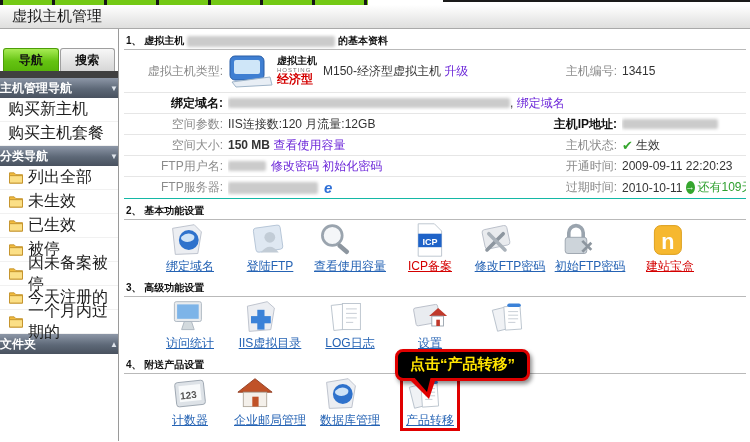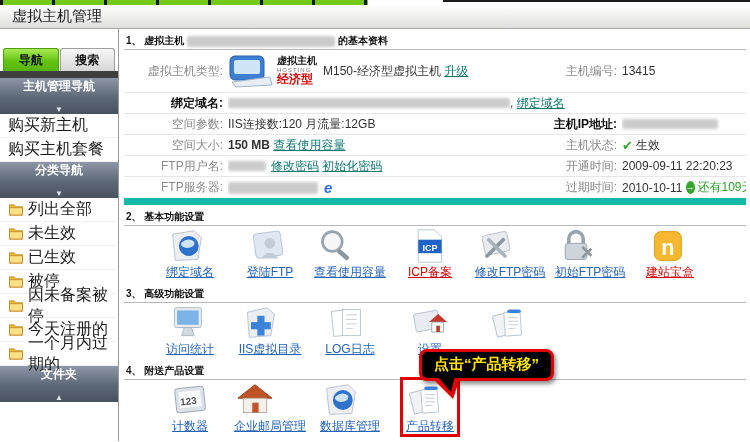--- a/index.html
+++ b/index.html
@@ -19,44 +19,44 @@
   .content { display:flex; height:412px; }
 
   
   .sidebar { width:119px; border-right:1px solid #9a9a9a; background:#fff; flex:none; }
   .tabs { display:flex; padding:4px 2px 0 3px; border-bottom:7px solid #404040;margin-top:15px; }
   .tab { flex:1; height:23px; display:flex; align-items:center; justify-content:center;
     font-size:12px; font-weight:bold; color:#111; cursor:pointer;
     border:1px solid #9f9f9f; border-bottom:none; border-radius:3px 3px 0 0; margin-right:1px;
     background:linear-gradient(#f7f7f7,#d6d6d6); }
   .tab.active { background:linear-gradient(#a8ec55,#65c312 55%,#57b509); border-color:#4d9e08; }
-  .side-sec { height:36px; display:flex; align-items:center; justify-content:space-between;
+  .side-sec { height:20px; display:flex; align-items:center; justify-content:space-between;
     padding:0 0; color:#fff; font-size:12px; font-weight:bold;
-    background:linear-gradient(#8d97a7,#5d6877 55%,#49525f); cursor:pointer;flex-direction:column; }
+    background:linear-gradient(#8d97a7,#5d6877 55%,#49525f); cursor:pointer; }
   .side-sec .tri { font-size:8px; color:#dfe5ec; }
   .side-item { height:24px; display:flex; align-items:center; padding-left:8px; font-size:16px;
     color:#1c1c1c; cursor:pointer; border-bottom:1px solid #f1f1f1; background:#fff; }
   .side-item .folder { width:16px; height:13px; margin-right:4px; flex:none; display:inline-flex; }
   .side-item .folder svg { width:16px; height:13px; }
 
   
   .main { flex:1; position:relative; padding:0 4px 0 5px; }
   .sec-title { font-size:10px; font-weight:bold; color:#111; padding:5px 0 3px 2px;
     border-bottom:1px solid #b9b9b9; height:21px; }
   .blur { display:inline-block; background:#cbcbcb; border-radius:2px; filter:blur(1.4px); vertical-align:middle; }
 
   .info-table { display:grid; grid-template-columns:104px 244px 150px 1fr;
-    grid-template-rows:42px 21px 21px 21px 21px 22px; font-size:12px; border-bottom:7px solid #14b8a6; }
+    grid-template-rows:42px 21px 21px 21px 21px 22px; font-size:12px; border-bottom:1px solid #14b8a6; }
   .cell { display:flex; align-items:center; overflow:hidden; white-space:nowrap; }
   .cell.bt { border-top:1px solid #e6e6e6; }
   .lab { justify-content:flex-end; padding-right:5px; color:#8b8b8b; }
   .lab.bold { color:#111; font-weight:bold; }
   .val { color:#333; }
   .span3 { grid-column:2 / 5; }
-  .lnk { color:#0f766e; text-decoration:underline; cursor:pointer; }
+  .lnk { color:#6d28d9; cursor:pointer; }
   .check { color:#35a62e; font-weight:bold; font-size:13px; margin-right:3px; }
   .green { color:#2fa02f; }
   .gcirc { display:inline-flex; width:13px; height:13px; border-radius:50%; background:#35a62e;
     color:#fff; font-size:9px; line-height:13px; align-items:center; justify-content:center; margin:0 3px; }
   .ie { color:#2e6fd6; font-weight:bold; font-style:italic; font-size:15px; margin-left:6px; }
 
   .hostlogo { display:flex; align-items:center; gap:3px; margin-right:6px; }
   .hostlogo svg { width:46px; height:36px; }
   .hl-lines { display:flex; flex-direction:column; line-height:1.05; }
   .hl1 { font-size:10px; font-weight:bold; color:#111; }
@@ -65,21 +65,21 @@
 
   .icon-row { display:flex; padding-left:26px; height:56px; align-items:flex-start; }
   .icon-item { width:80px; text-align:center; cursor:pointer; }
   .icon-inner { display:inline-block; padding:1px 3px; }
   .icon-inner.hl { outline:3px solid #e00000; }
   .ai { height:38px; display:flex; align-items:center; justify-content:flex-start; }
   .ai svg { width:42px; height:36px; }
   .icon-label { font-size:12px; color:#2563b4; text-decoration:underline; line-height:14px; }
   .icon-label.red { color:#d40000; }
 
-  .callout { position:absolute; left:300px; top:320px; z-index:6; background:#000;
+  .callout { position:absolute; left:276px; top:320px; z-index:6; background:#000;
     border:3px solid #e00000; border-radius:8px; padding:3px 12px 4px;
     color:#ffe400; font-size:15px; font-weight:bold; white-space:nowrap;
     box-shadow:2px 3px 4px rgba(0,0,0,.45); }
   .callout::before { content:""; position:absolute; left:10px; bottom:-21px;
     border-left:21px solid transparent; border-right:7px solid transparent; border-top:21px solid #e00000; }
   .callout::after { content:""; position:absolute; left:15px; bottom:-14px;
     border-left:14px solid transparent; border-right:4px solid transparent; border-top:16px solid #000; }
 </style>
 </head>
 <body>

